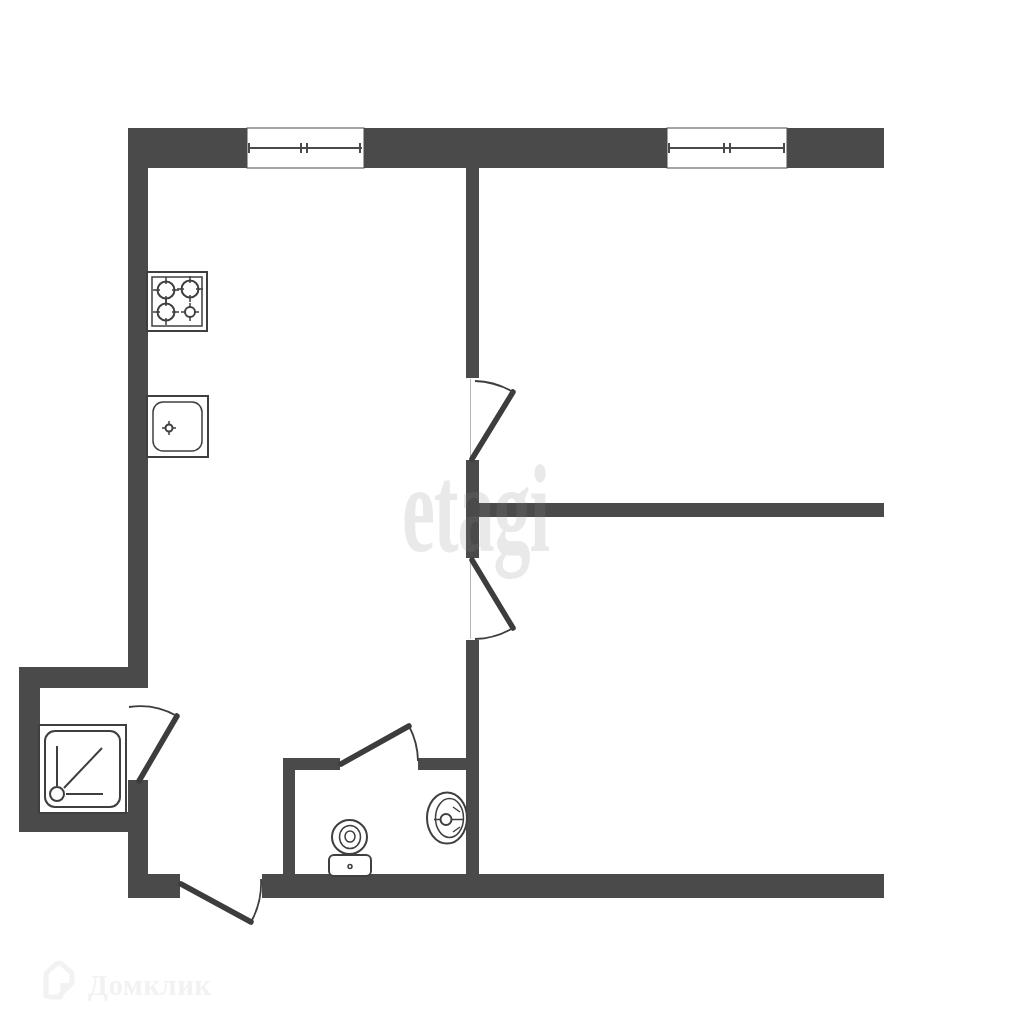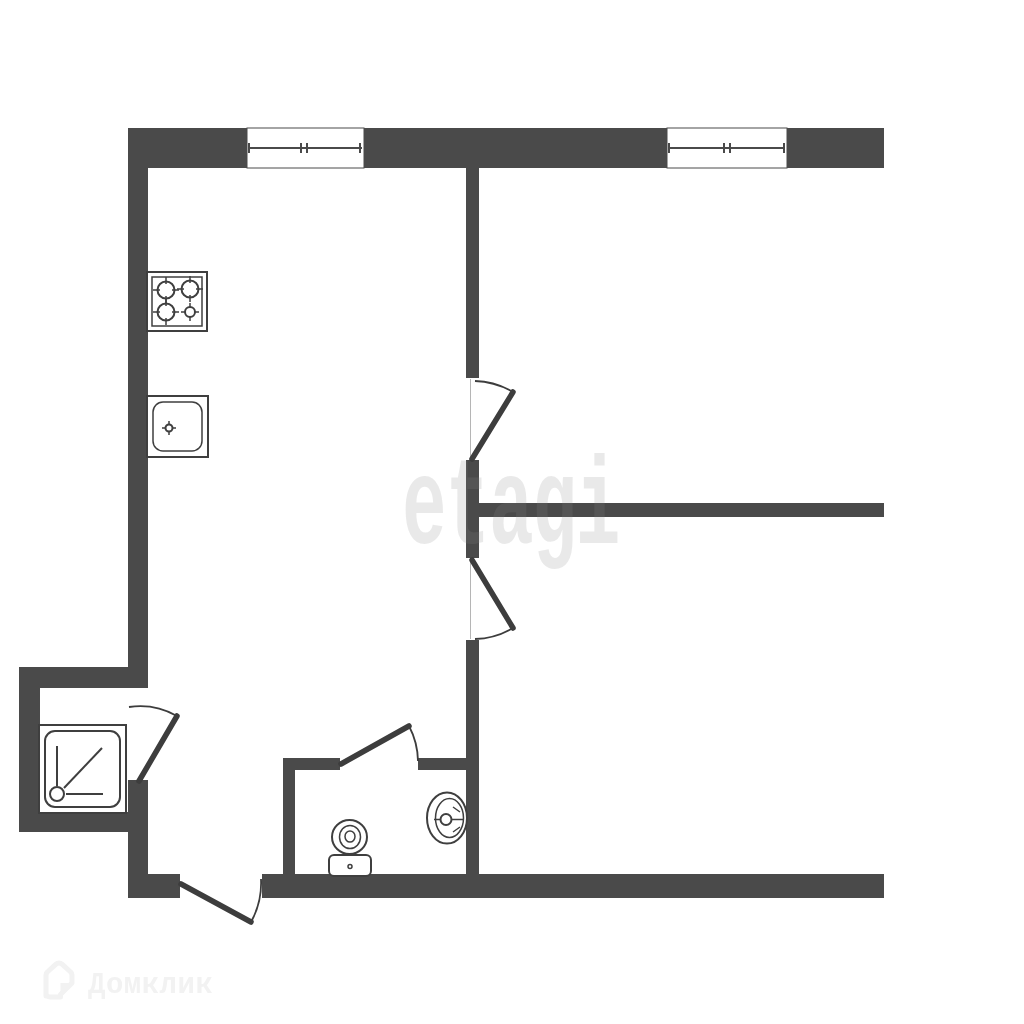--- a/index.html
+++ b/index.html
@@ -1,17 +1,17 @@
 <!DOCTYPE html>
 <html style="--background: #ffffff; --wall: #4a4a4a; --fixture: #3f3f3f; --door: #3d3d3d; --opening_line: #b5b5b5; --watermark: #8a8a8a; --logo: #f2f2f2;"><head>
 <meta charset="utf-8">
 <style>
   html,body{margin:0;padding:0;background:#fff;}
   .stage{position:relative;width:884px;height:1024px;background:var(--background,#fff);overflow:hidden;
-         font-family:Liberation Mono, monospace;text-align:center;}
+         font-family:Liberation Serif, serif;text-align:center;}
   .plan-svg{position:absolute;left:0;top:0;}
   
   .wall{fill:var(--wall,#4a4a4a);}
   .win{fill:#ffffff;stroke:var(--wall,#4a4a4a);stroke-width:1;}
   .glaze{stroke:var(--wall,#4a4a4a);stroke-width:2;fill:none;}
   .tick{fill:var(--wall,#4a4a4a);}
   .leaf{stroke:var(--door,#3d3d3d);stroke-width:5.5;stroke-linecap:round;fill:none;}
   .arc{stroke:var(--door,#3d3d3d);stroke-width:1.8;fill:none;}
   .openline{stroke:var(--opening_line,#b5b5b5);stroke-width:1;fill:none;}
   .fx{fill:#ffffff;stroke:var(--fixture,#3f3f3f);stroke-width:2;}

